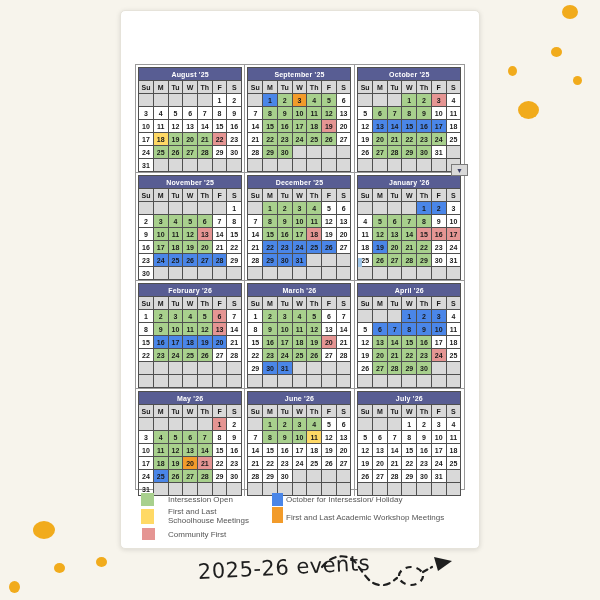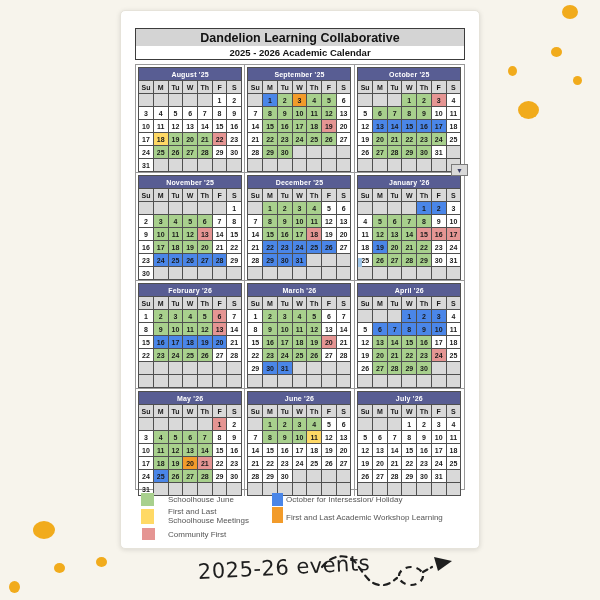--- a/index.html
+++ b/index.html
@@ -66,22 +66,20 @@
     <div class="dot" style="left: 508px; top: 66px; width: 9px; height: 10px; background: rgb(241, 171, 28);"></div>
     <div class="dot" style="left: 573px; top: 76px; width: 9px; height: 9px; background: rgb(241, 171, 28);"></div>
     <div class="dot" style="left: 518px; top: 101px; width: 21px; height: 18px; background: rgb(241, 171, 28);"></div>
     <div class="dot" style="left: 33px; top: 521px; width: 22px; height: 18px; background: rgb(241, 171, 28);"></div>
     <div class="dot" style="left: 54px; top: 563px; width: 11px; height: 10px; background: rgb(241, 171, 28);"></div>
     <div class="dot" style="left: 96px; top: 557px; width: 11px; height: 10px; background: rgb(241, 171, 28);"></div>
     <div class="dot" style="left: 9px; top: 581px; width: 11px; height: 12px; background: rgb(241, 171, 28);"></div>
   </div>
 
 <div class="card">
-  <div class="titlebar">Dandelion Learning Collaborative</div>
-  <div class="subtitlebar">2025 - 2026 Academic Calendar</div>
   <div class="months">
       <div class="mcell">
         <table class="month">
           <tbody>
             <tr>
               <td colspan="7" class="mtitle" style="background: rgb(88, 93, 147); color: rgb(255, 255, 255);">August '25</td>
             </tr>
             <tr>
               <td class="dh" style="background: rgb(217, 217, 217);">Su</td>
               <td class="dh" style="background: rgb(217, 217, 217);">M</td>
@@ -940,30 +938,30 @@
           </tbody>
         </table>
       </div>
     </div>
   <div class="dropdown-btn">
     <span>▼</span>
   </div>
   <div class="blue-mark"></div>
   <div id="legend">
       <div class="leg-swatch" style="left: 20px; top: 482px; width: 13px; height: 13px; background: rgb(168, 208, 141);"></div>
-      <div class="leg-label" style="left: 47px; top: 484px;">Schoolhouse June</div>
+      <div class="leg-label" style="left: 47px; top: 484px;">Intersession Open</div>
       <div class="leg-swatch" style="left: 20px; top: 498px; width: 13px; height: 15px; background: rgb(255, 217, 101);"></div>
       <div class="leg-label" style="left: 47px; top: 496px;">First and Last
 Schoolhouse Meetings</div>
       <div class="leg-swatch" style="left: 21px; top: 517px; width: 13px; height: 12px; background: rgb(229, 149, 147);"></div>
       <div class="leg-label" style="left: 47px; top: 519px;">Community First</div>
       <div class="leg-swatch" style="left: 151px; top: 482px; width: 11px; height: 13px; background: rgb(74, 134, 232);"></div>
       <div class="leg-label" style="left: 165px; top: 484px;">October for Intersession/ Holiday</div>
       <div class="leg-swatch" style="left: 151px; top: 496px; width: 11px; height: 16px; background: rgb(242, 155, 42);"></div>
-      <div class="leg-label" style="left: 165px; top: 502px;">First and Last Academic Workshop Learning</div>
+      <div class="leg-label" style="left: 165px; top: 502px;">First and Last Academic Workshop Meetings</div>
     </div>
 </div>
 
 <div class="annotation">2025-26 events</div>
 
 <svg class="arrow-svg" width="145" height="45" viewBox="0 0 145 45">
   <path d="M 4,17 C 14,4 30,3 38,13 C 47,25 51,34 62,35 C 70,36 75,31 79,28" fill="none" stroke="#1e1e1e" stroke-width="2.2" stroke-dasharray="6 5" stroke-linecap="round"></path>
   <ellipse cx="93" cy="26" rx="12" ry="9" fill="none" stroke="#1e1e1e" stroke-width="2.2" stroke-dasharray="6 5"></ellipse>
   <path d="M 105,22 L 114,17" fill="none" stroke="#1e1e1e" stroke-width="2.2" stroke-dasharray="5 4" stroke-linecap="round"></path>
   <polygon points="116,7 134,11 120,21" fill="#1e1e1e"></polygon>

